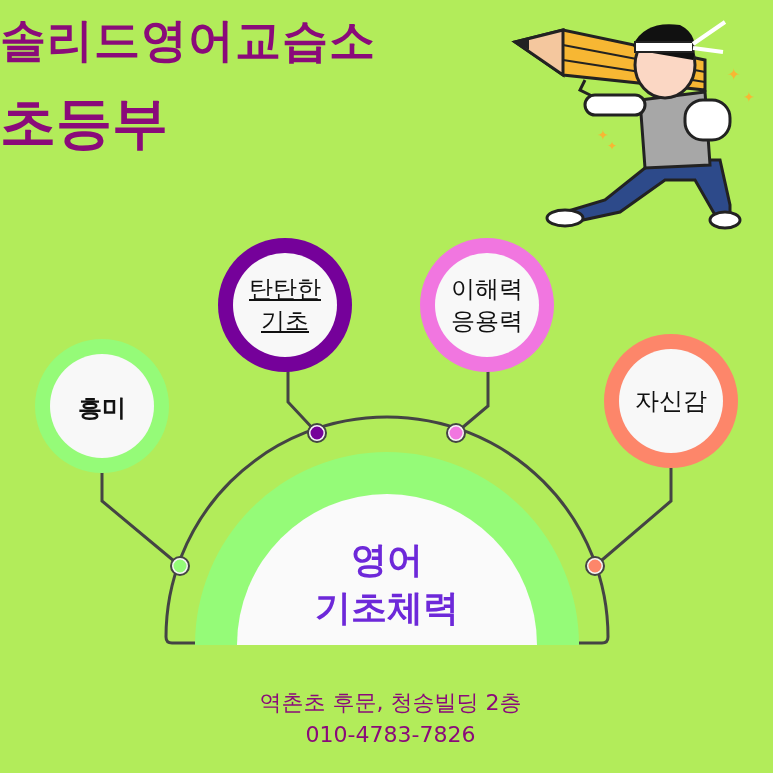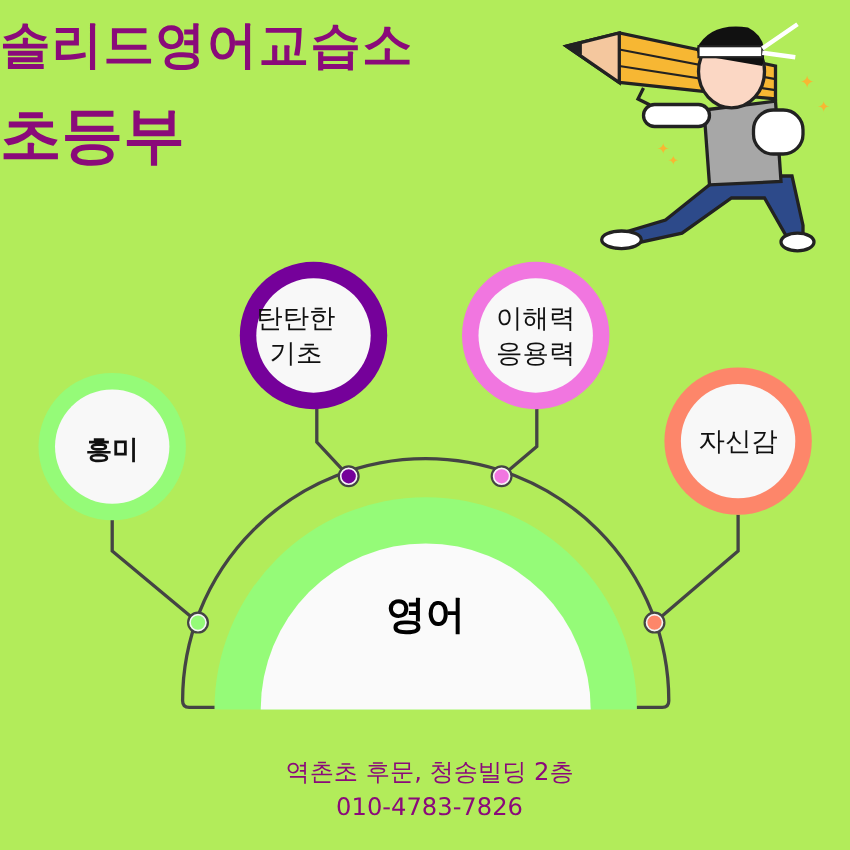--- a/index.html
+++ b/index.html
@@ -2,21 +2,21 @@
 <html><head>
 <meta charset="utf-8">
 <style>
   html,body{margin:0;padding:0;}
   body{width:773px;height:773px;background:#b2ec5a;position:relative;overflow:hidden;font-family:"DejaVu Sans",sans-serif;}
   .title{position:absolute;left:0;width:480px;text-align:left;color:#8a0a7a;font-weight:bold;font-family:"DejaVu Sans",sans-serif;}
   #t1{top:10px;font-size:46px;letter-spacing:1px;}
   #t2{top:86px;font-size:56px;left:0;width:475px;}
   svg.diag{position:absolute;left:0;top:0;}
   .bubble{position:absolute;border-radius:50%;background:#f8f8f8;display:flex;align-items:center;justify-content:center;text-align:center;color:#111;font-size:24px;line-height:32px;box-sizing:border-box;}
-  .center-label{position:absolute;left:287px;width:200px;text-align:center;color:#000000;font-weight:bold;font-size:36px;line-height:48px;top:536px;}
+  .center-label{position:absolute;left:287px;width:200px;text-align:center;color:#6d28d9;font-weight:bold;font-size:36px;line-height:48px;top:536px;}
   .footer{position:absolute;left:0;width:773px;text-align:center;color:#8a0a7a;font-size:22px;line-height:30px;}
   #f1{top:688px;left:4px;}
   #f2{top:720px;left:4px;}
   .illustration{position:absolute;left:505px;top:0;width:268px;height:240px;}
 </style>
 </head>
 <body>
 
 <div id="t1" class="title">솔리드영어교습소</div>
 <div id="t2" class="title">초등부</div>
@@ -81,36 +81,37 @@
   <circle cx="456" cy="433" r="9" fill="none" stroke="#444" stroke-width="2"></circle>
   <circle cx="595" cy="566" r="7.5" fill="#fd866a" stroke="#f5f5f5" stroke-width="2"></circle>
   <circle cx="595" cy="566" r="9" fill="none" stroke="#444" stroke-width="2"></circle>
 </svg>
 
 <div class="bubble" style="left:50px;top:356px;width:104px;height:104px;background:transparent;font-weight:bold;">
   <div>
       <div>흥미</div>
     </div>
 </div>
-<div class="bubble" style="left:217px;top:253px;width:104px;height:104px;background:transparent;">
+<div class="bubble" style="left:233px;top:253px;width:104px;height:104px;background:transparent;text-decoration:underline;">
   <div>
     <div>탄탄한</div>
     <div>기초</div>
   </div>
 </div>
 <div class="bubble" style="left:435px;top:253px;width:104px;height:104px;background:transparent;">
   <div>
     <div>이해력</div>
     <div>응용력</div>
   </div>
 </div>
 <div class="bubble" style="left:619px;top:349px;width:104px;height:104px;background:transparent;align-items:center;">
   <div>
       <div>자신감</div>
     </div>
 </div>
 
 <div class="center-label">
   <div>영어</div>
+  <div>기초체력</div>
 </div>
 
 <div id="f1" class="footer">역촌초 후문, 청송빌딩 2층</div>
 <div id="f2" class="footer">010-4783-7826</div>
 
 </body></html>

